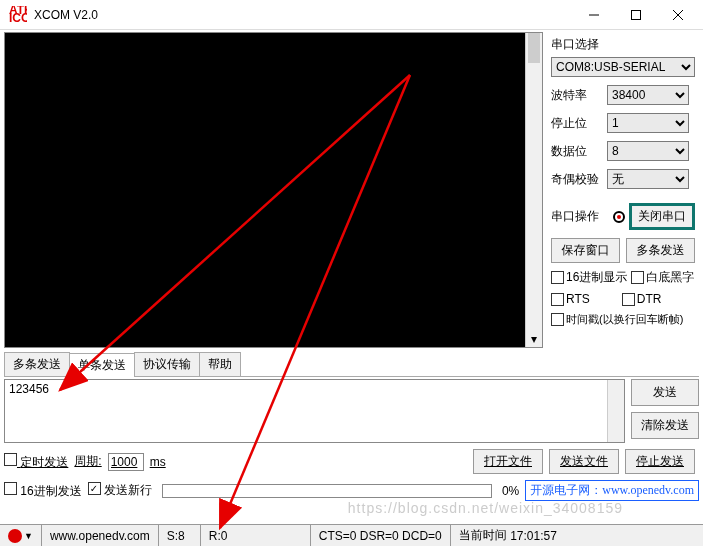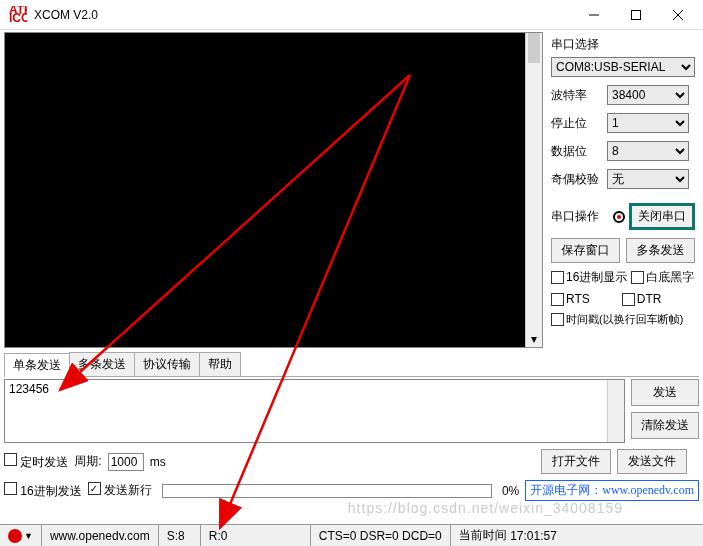--- a/index.html
+++ b/index.html
@@ -44,21 +44,21 @@
 .tab.active { background:#fff; position:relative; top:1px; }
 
 
 .sendarea { margin: 2px 4px; display:flex; gap:6px; }
 .sendbox { flex:1; height:64px; border:1px solid #888; padding:2px 4px; position:relative; background:#fff; }
 .sendbox .vscroll { position:absolute; top:0; right:0; bottom:0; width:17px; background:#f0f0f0; border-left:1px solid #ccc; }
 .sendside { width:68px; display:flex; flex-direction:column; gap:6px; }
 .sendside .btn { border:1px solid #999; background:#f0f0f0; padding:4px 0; text-align:center; }
 
 
-.optrow { display:flex; align-items:center; margin:6px 16px 0 4px; gap:6px; }
+.optrow { display:flex; align-items:center; margin:6px 8px 0 4px; gap:6px;text-decoration:underline; }
 .optrow .inp { width:36px; border:1px solid #888; padding:1px 2px; text-align:left; }
 .spacer { flex:1; }
 .btn2 { border:1px solid #999; background:#f0f0f0; padding:3px 10px; }
 
 .optrow2 { display:flex; align-items:center; margin:6px 4px 0 4px; gap:6px; }
 .chk.checked::after { content:"✓"; font-size:10px; position:relative; top:-2px; left:1px; }
 .progress { flex:1; height:14px; border:1px solid #888; background:#fff; margin:0 4px; }
 .link { color:#1a5fff; font-family:Liberation Serif, serif; }
 .linkwrap { border:1px solid #1a5fff; padding:1px 4px; }
 
@@ -163,22 +163,22 @@
     <div class="chkrow">
       <label>
           <span class="chk"></span>
           <span style="font-size:11px">时间戳(以换行回车断帧)</span>
         </label>
     </div>
   </div>
 </div>
 
 <div class="tabs">
+  <div class="tab">多条发送</div>
   <div class="tab active">单条发送</div>
-  <div class="tab">多条发送</div>
   <div class="tab">协议传输</div>
   <div class="tab">帮助</div>
 </div>
 
 <div class="sendarea">
   <div class="sendbox">
     <span>123456</span>
     <div class="vscroll"></div>
   </div>
   <div class="sendside">
@@ -188,20 +188,21 @@
 </div>
 
 <div class="optrow">
   <label><span class="chk"></span> <span>定时发送</span></label>
   <span>周期:</span>
   <input class="inp" value="1000" style="">
   <span>ms</span>
   <div class="spacer"></div>
   <div class="btn2">打开文件</div>
   <div class="btn2">发送文件</div>
+  <div class="btn2">停止发送</div>
 </div>
 
 <div class="optrow2">
   <label><span class="chk"></span> <span>16进制发送</span></label>
   <label><span class="chk checked"></span> <span>发送新行</span></label>
   <div class="progress"></div>
   <span>0%</span>
   <span class="linkwrap">
     <span class="link">开源电子网：</span><span class="link">www.openedv.com</span>
   </span>

